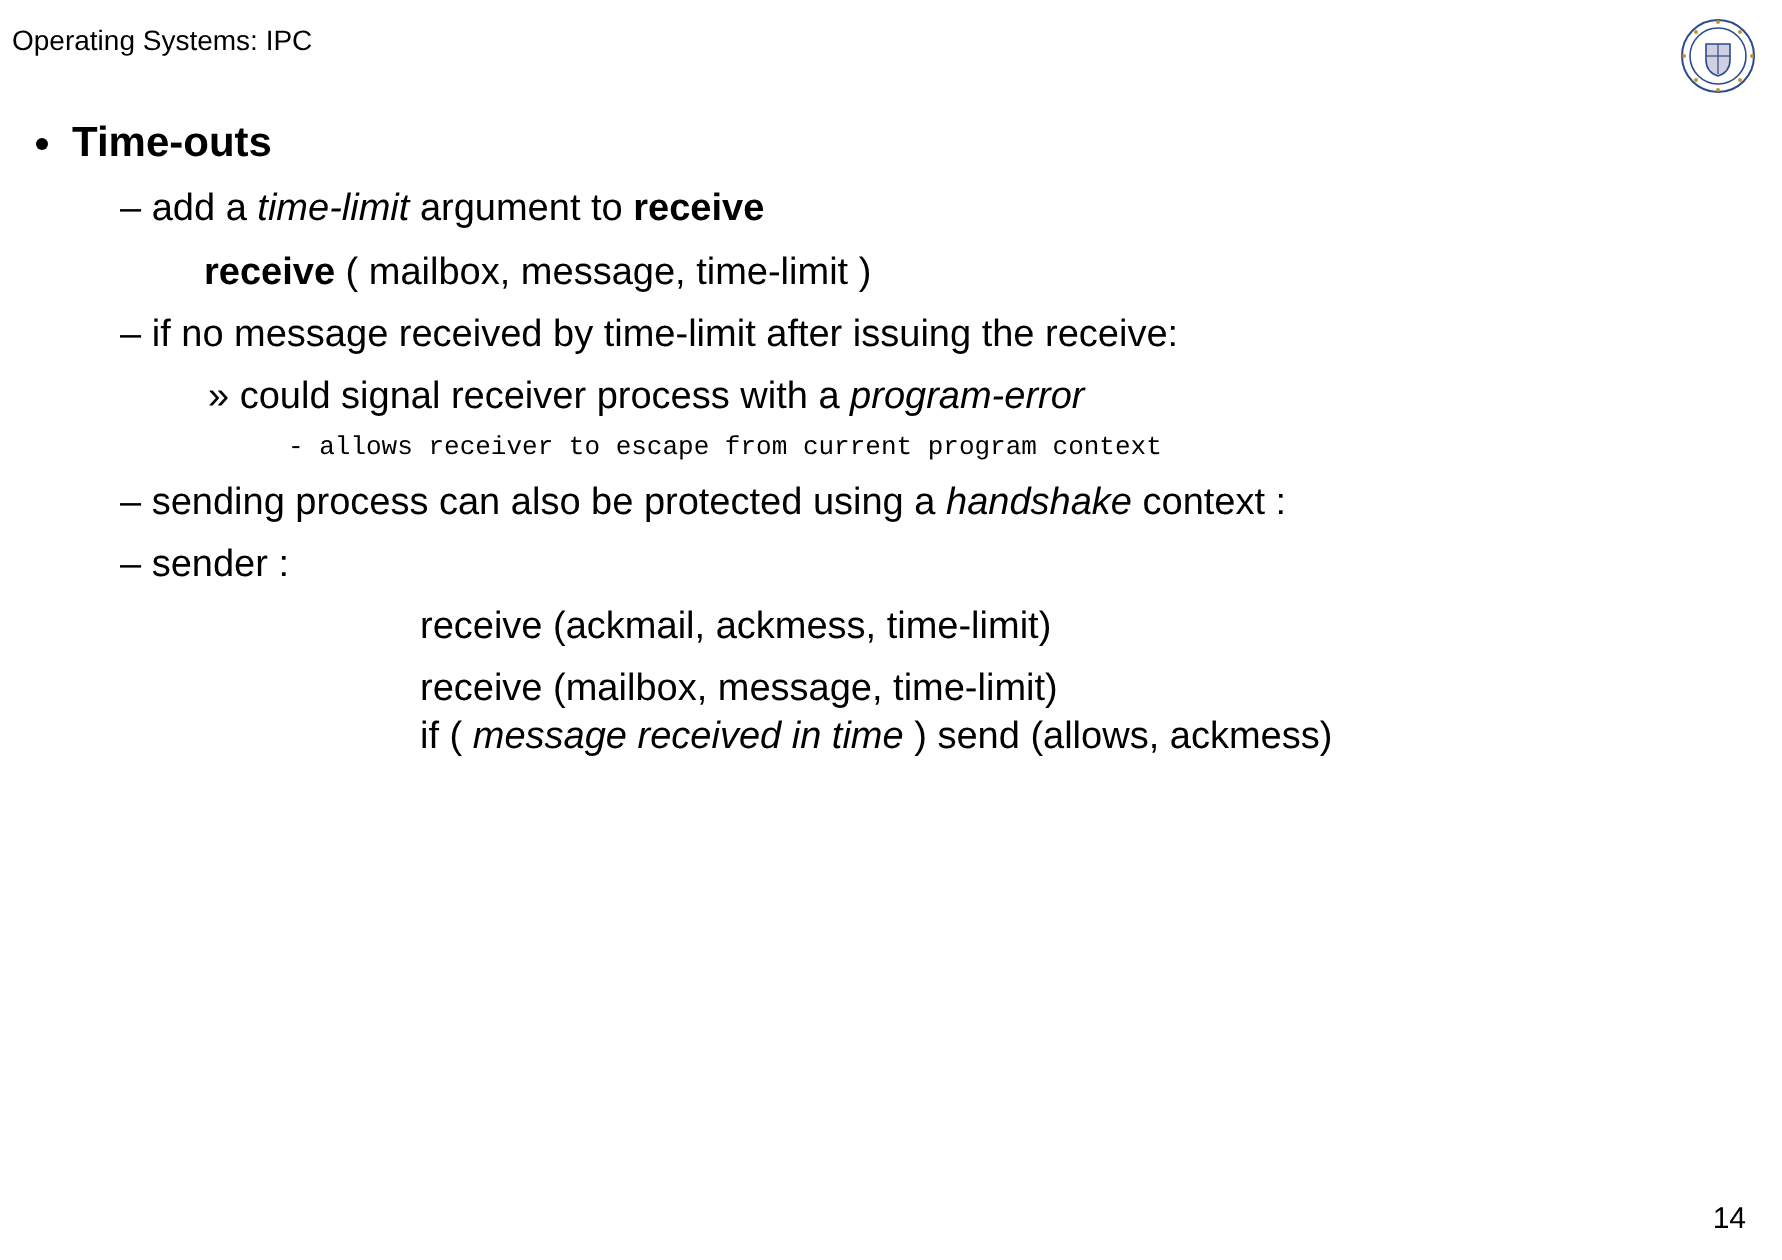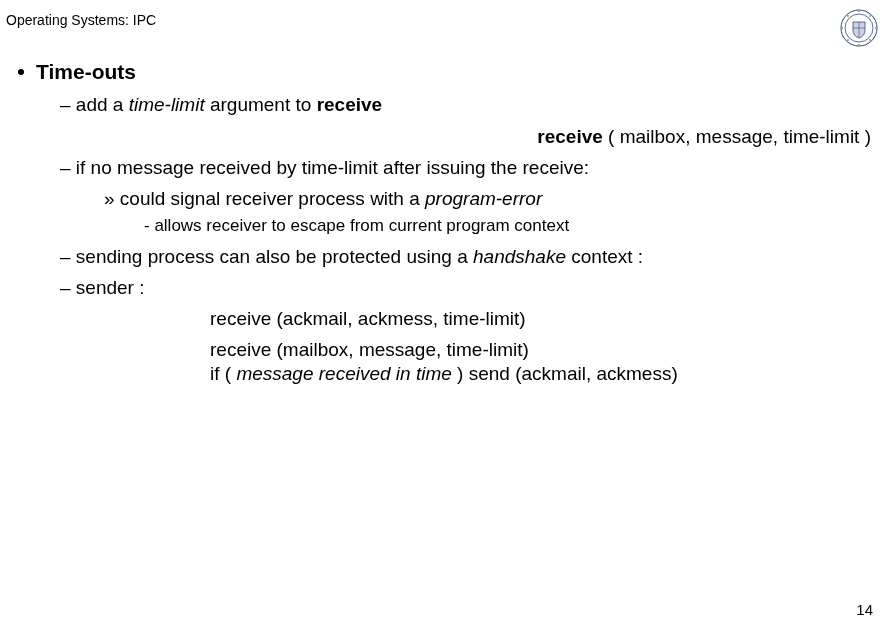--- a/index.html
+++ b/index.html
@@ -54,33 +54,33 @@
     margin-left: 56px;
     margin-top: 6px;
     margin-bottom: 6px;
     line-height: 1.35;
   }
   .lvl2b {
     margin-left: 98px;
     margin-top: 6px;
     margin-bottom: 6px;
     line-height: 1.35;
-    text-align: right;
   }
   .lvl3 {
     margin-left: 100px;
     margin-top: 4px;
     margin-bottom: 4px;
     line-height: 1.3;
   }
   .lvl4 {
     margin-left: 140px;
     margin-top: 4px;
     margin-bottom: 8px;
-    font-size: 17px;
+    font-size: 13px;
+    font-family: Liberation Mono, monospace;
   }
   .code-block {
     margin-left: 206px;
     margin-top: 2px;
     margin-bottom: 6px;
     line-height: 1.3;
   }
   .it { font-style: italic; }
   .b { font-weight: bold; }
   .pagenum {
@@ -146,19 +146,19 @@
   <div class="lvl2">– sender :</div>
 
   <div class="code-block">
     <div>receive (ackmail, ackmess, time-limit)</div>
   </div>
 
 
   <div class="code-block">
     <div>receive (mailbox, message, time-limit)</div>
     <div>
-      <span>if ( </span><span class="it">message received in time</span><span> ) send (ackmail, ackmess)</span>
+      <span>if ( </span><span class="it">message received in time</span><span> ) send (allows, ackmess)</span>
     </div>
   </div>
 
 </div>
 
 <div class="pagenum">14</div>
 
 </body></html>

